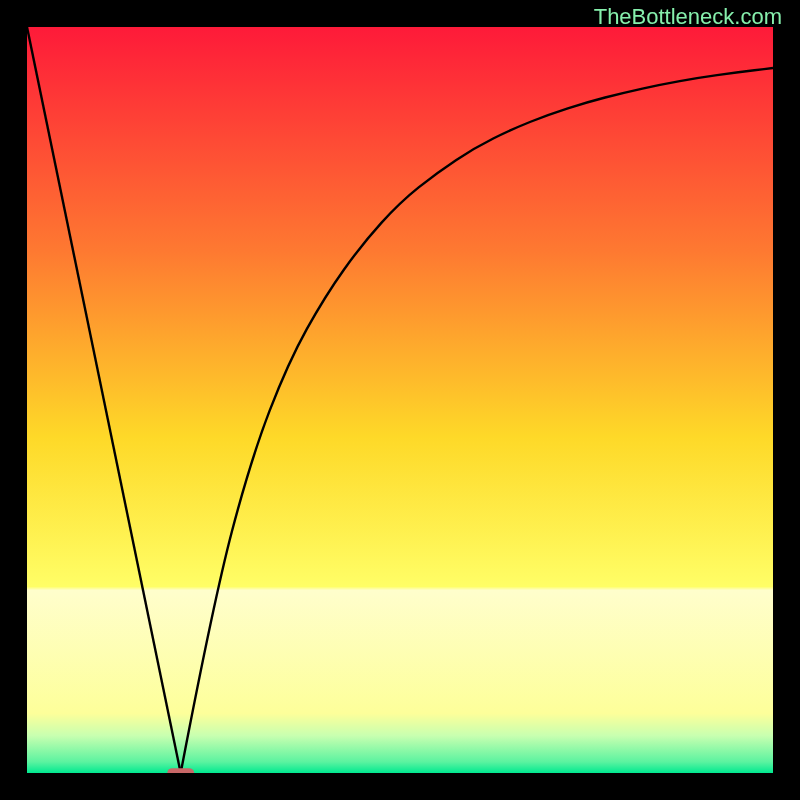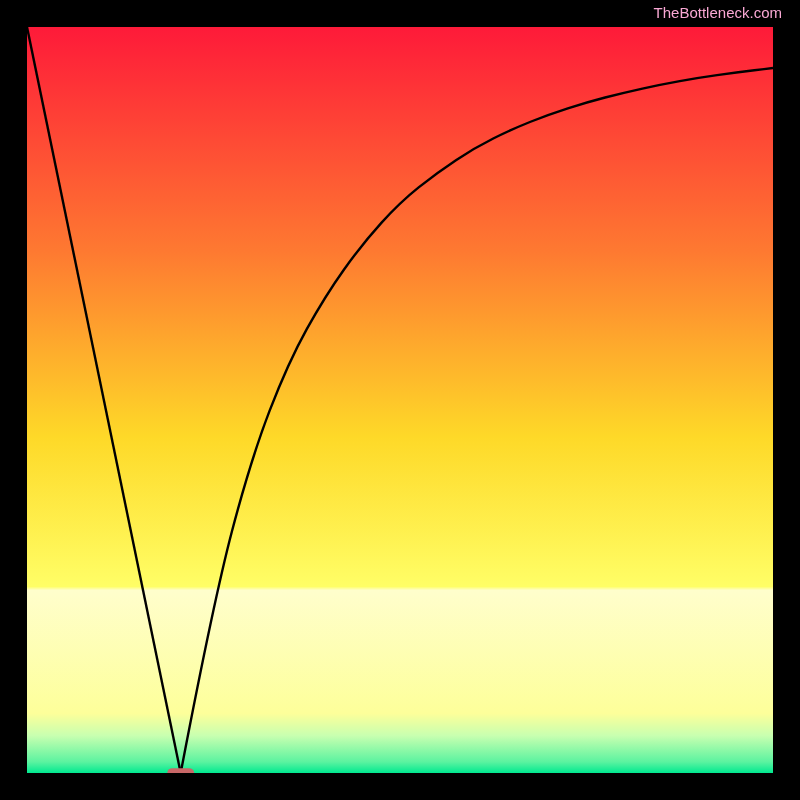--- a/index.html
+++ b/index.html
@@ -22,23 +22,23 @@
     position: absolute;
     left: 27px;
     top: 27px;
     width: 746px;
     height: 746px;
   }
   .watermark {
     position: absolute;
     top: 4px;
     right: 18px;
-    color: #f9a8d4;
+    color: #86efac;
     font-family: Verdana, Geneva, sans-serif;
-    font-size: 15px;
+    font-size: 22px;
     font-weight: 400;
     letter-spacing: 0px;
   }
   svg {
     display: block;
   }
 </style>
 </head>
 <body>
 

